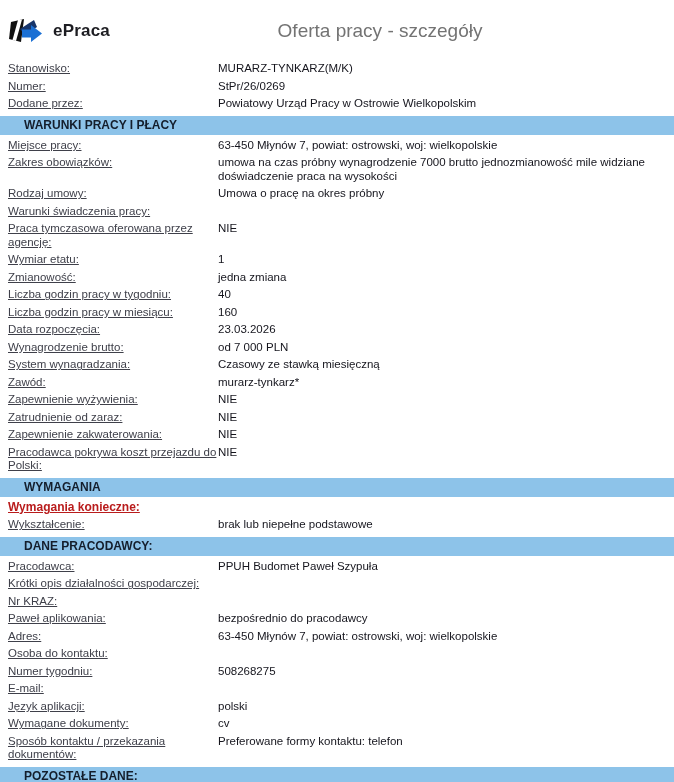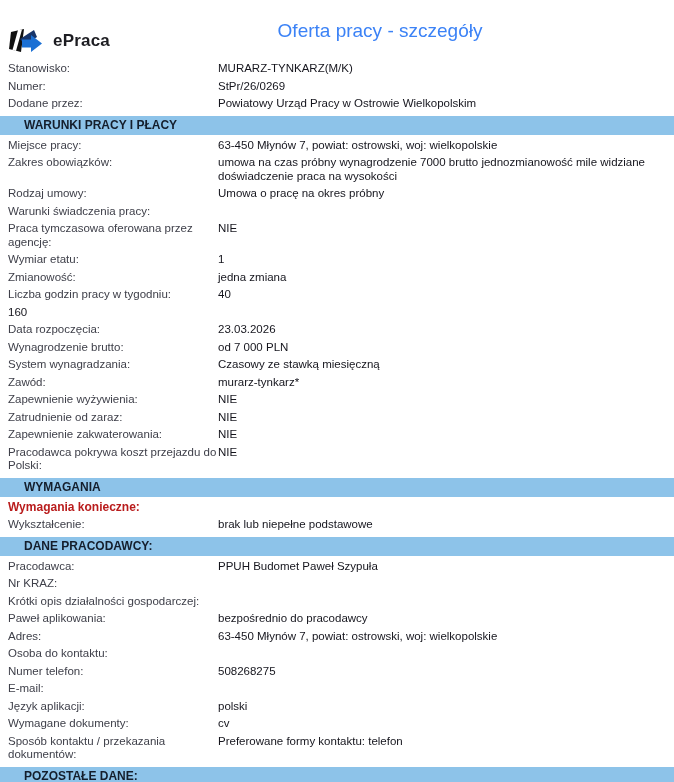--- a/index.html
+++ b/index.html
@@ -9,61 +9,62 @@
     overflow: hidden;
     font-family: "Liberation Sans", sans-serif;
     color: #16161e;
     -webkit-font-smoothing: antialiased;
   }
   .page { width: 674px; height: 782px; }
 
   
   .topbar {
     display: flex;
-    align-items: flex-end;
+    align-items: center;
     padding: 7px 8px 3px 8px;
   }
   .logo {
     display: flex;
     align-items: center;
     gap: 7px;
     width: 150px;
     flex: none;
   }
   .logo-text {
     font-weight: bold;
     font-size: 17px;
     color: #1d1d22;
     letter-spacing: 0.2px;
   }
   .title {
     flex: 1;
     text-align: center;
     font-size: 19px;
     font-weight: 400;
-    color: #3b82f6;
+    color: #737373;
     padding-right: 64px; 
     white-space: nowrap;
   }
 
   
   #content { padding-top: 3px; }
   .row {
     display: flex;
     align-items: flex-start;
     padding: 2px 8px;
     font-size: 11.5px;
     line-height: 13.5px;
   }
   .label {
     width: 210px;
     flex: none;
     box-sizing: border-box;
     color: #3f404a;
     font-weight: 400;
+    text-decoration: underline;
   }
   .label.bold {
     color: #b91c1c;
     font-weight: bold;
     font-size: 12px;
   }
   .value {
     flex: 1;
     font-weight: normal;
     color: #15151d;
@@ -140,20 +141,21 @@
       </div>
       <div class="row">
         <div class="label">Zmianowość:</div>
         <div class="value">jedna zmiana</div>
       </div>
       <div class="row">
         <div class="label">Liczba godzin pracy w tygodniu:</div>
         <div class="value">40</div>
       </div>
       <div class="row">
+        <div class="label">Liczba godzin pracy w miesiącu:</div>
         <div class="value">160</div>
       </div>
       <div class="row">
         <div class="label">Data rozpoczęcia:</div>
         <div class="value">23.03.2026</div>
       </div>
       <div class="row">
         <div class="label">Wynagrodzenie brutto:</div>
         <div class="value">od 7 000 PLN</div>
       </div>
@@ -189,41 +191,41 @@
       <div class="row">
         <div class="label">Wykształcenie:</div>
         <div class="value">brak lub niepełne podstawowe</div>
       </div>
       <div class="band">DANE PRACODAWCY:</div>
       <div class="row">
         <div class="label">Pracodawca:</div>
         <div class="value">PPUH Budomet Paweł Szypuła</div>
       </div>
       <div class="row">
+        <div class="label">Krótki opis działalności gospodarczej:</div>
+        <div class="value"></div>
+      </div>
+      <div class="row">
         <div class="label">Nr KRAZ:</div>
-        <div class="value"></div>
-      </div>
-      <div class="row">
-        <div class="label">Krótki opis działalności gospodarczej:</div>
         <div class="value"></div>
       </div>
       <div class="row">
         <div class="label">Paweł aplikowania:</div>
         <div class="value">bezpośrednio do pracodawcy</div>
       </div>
       <div class="row">
         <div class="label">Adres:</div>
         <div class="value">63-450 Młynów 7, powiat: ostrowski, woj: wielkopolskie</div>
       </div>
       <div class="row">
         <div class="label">Osoba do kontaktu:</div>
         <div class="value"></div>
       </div>
       <div class="row">
-        <div class="label">Numer telefon:</div>
+        <div class="label">Numer tygodniu:</div>
         <div class="value">508268275</div>
       </div>
       <div class="row">
         <div class="label">E-mail:</div>
         <div class="value"></div>
       </div>
       <div class="row">
         <div class="label">Język aplikacji:</div>
         <div class="value">polski</div>
       </div>

